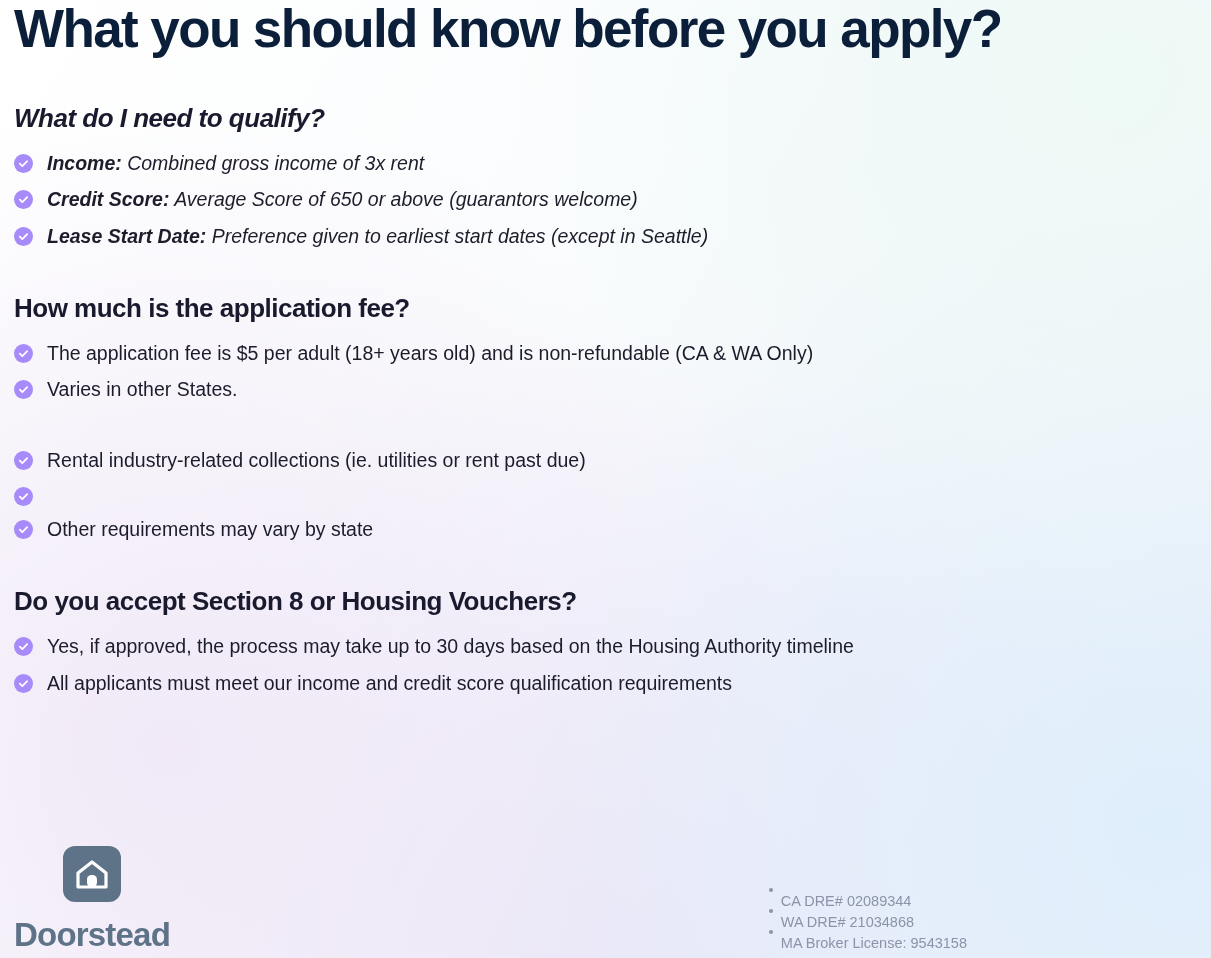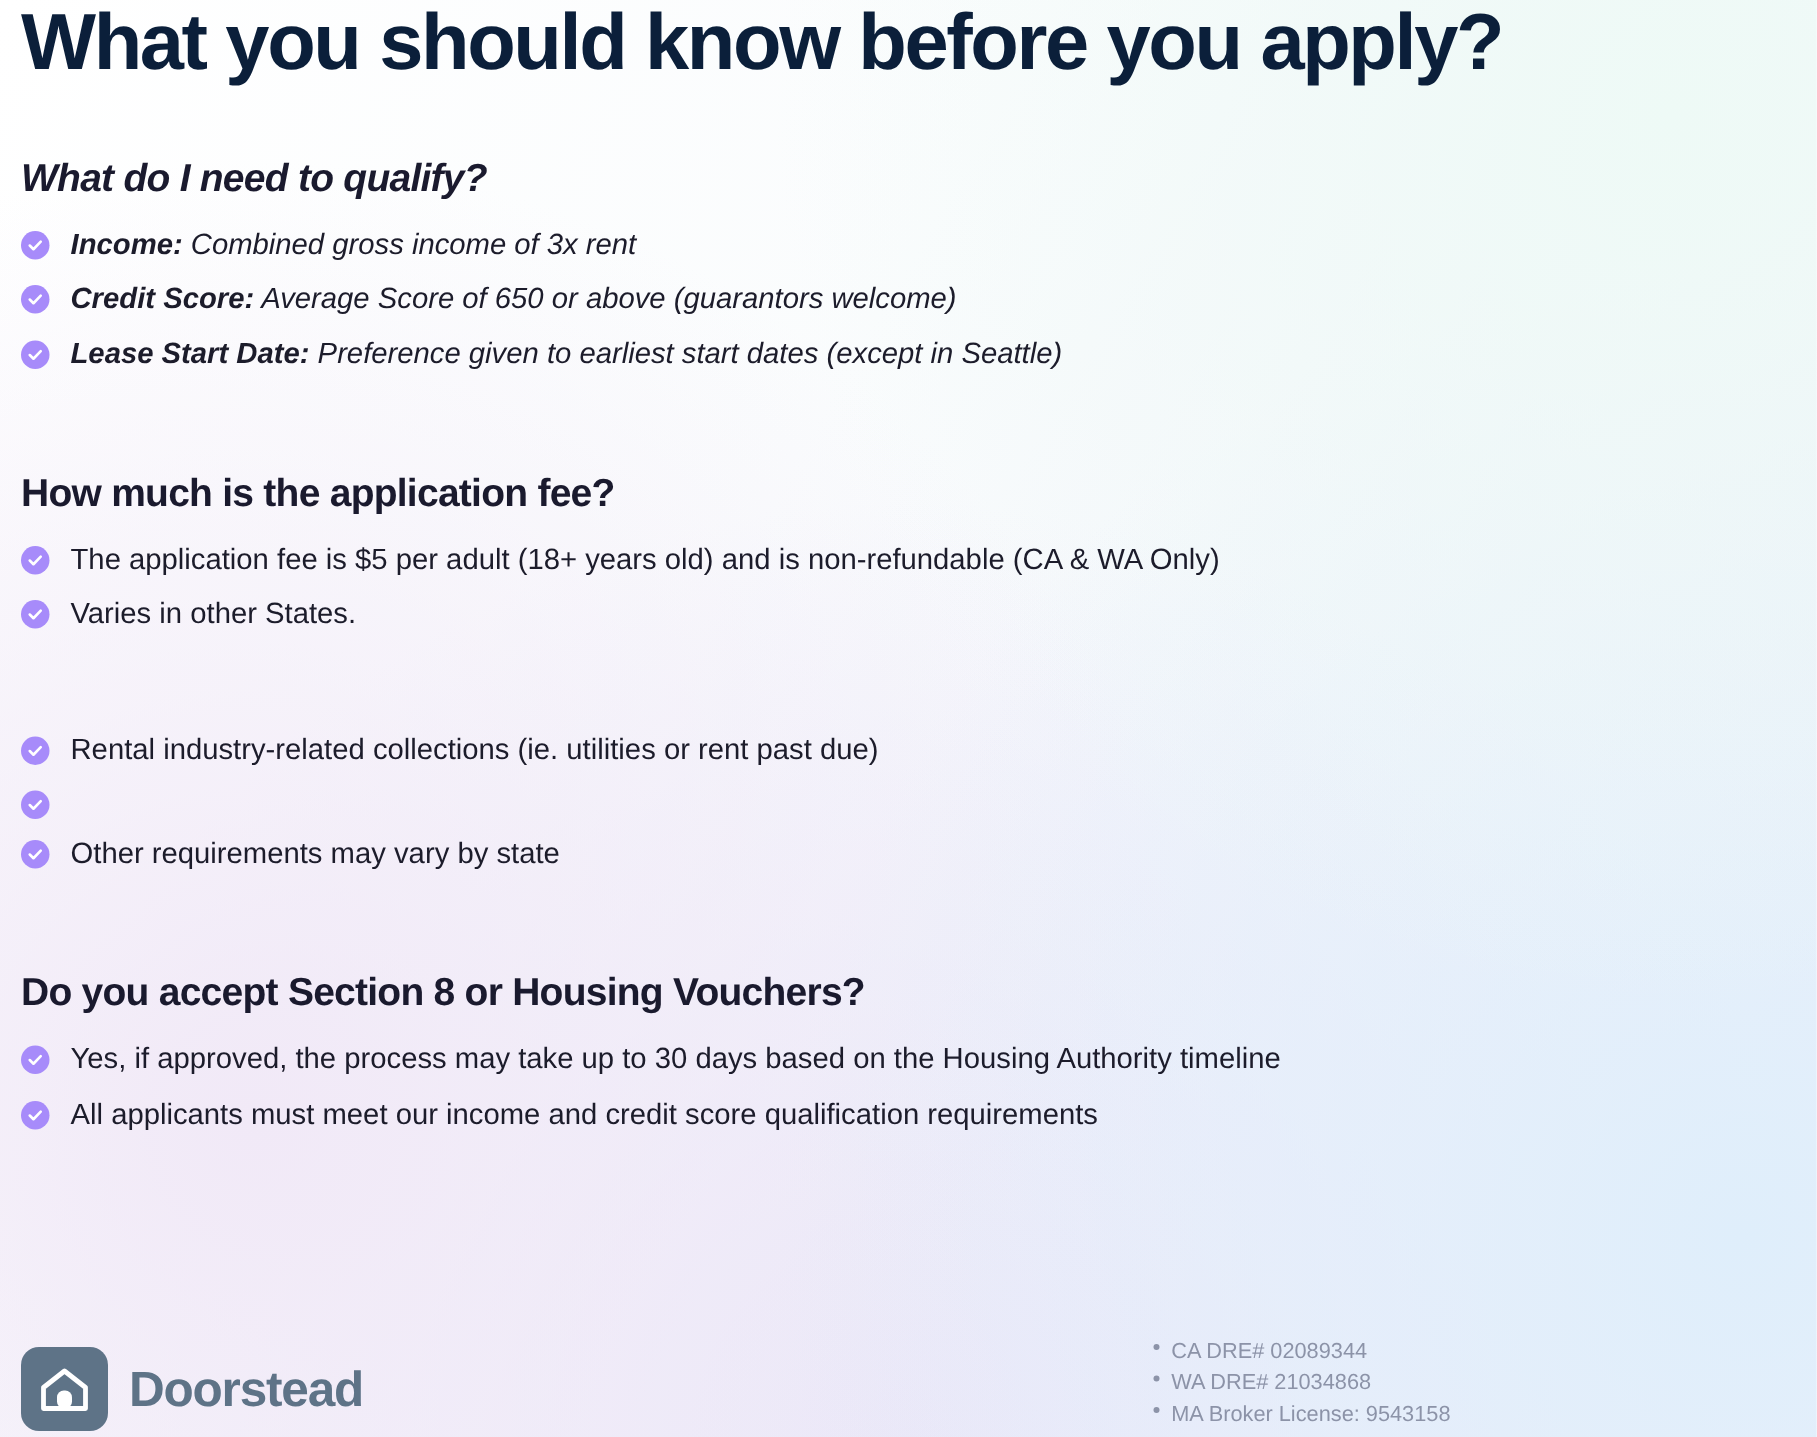--- a/index.html
+++ b/index.html
@@ -34,21 +34,21 @@
     white-space: nowrap;
   }
   h2.section-title {
     font-size: 26px;
     font-weight: 700;
     letter-spacing: -0.5px;
     color: #1a1a2e;
   }
   .section { margin-top: 0; }
   .sec-gap-1 { margin-top: 47px; font-style: italic; }
-  .sec-gap { margin-top: 64px; }
+  .sec-gap { margin-top: 44px; }
   ul.bullets {
     list-style: none;
     margin-top: 16px;
   }
   ul.bullets li {
     display: flex;
     align-items: flex-start;
     gap: 14px;
     margin-bottom: 10px;
   }
@@ -77,20 +77,21 @@
     bottom: 0;
     height: 66px;
   }
   .brand {
     position: absolute;
     left: 0;
     bottom: 4px;
     display: flex;
     align-items: center;
     gap: 14px;
+    flex-direction: column;
   }
   .brand-mark {
     width: 58px;
     height: 56px;
     border-radius: 12px;
     background: #5e7387;
     display: flex;
     align-items: center;
     justify-content: center;
   }
@@ -102,21 +103,21 @@
   }
   .licenses {
     position: absolute;
     right: 0;
     bottom: 4px;
     list-style: none;
     text-align: left;
   }
   .licenses li {
     display: flex;
-    align-items: center;
+    align-items: flex-start;
     gap: 8px;
     font-size: 14.5px;
     line-height: 1.45;
     color: #8c93a8;
     justify-content: flex-start;
   }
   .licenses li .dot {
     width: 4px; height: 4px; border-radius: 50%;
     background: #8c93a8; display:inline-block;
     position: relative; top: -3px;

